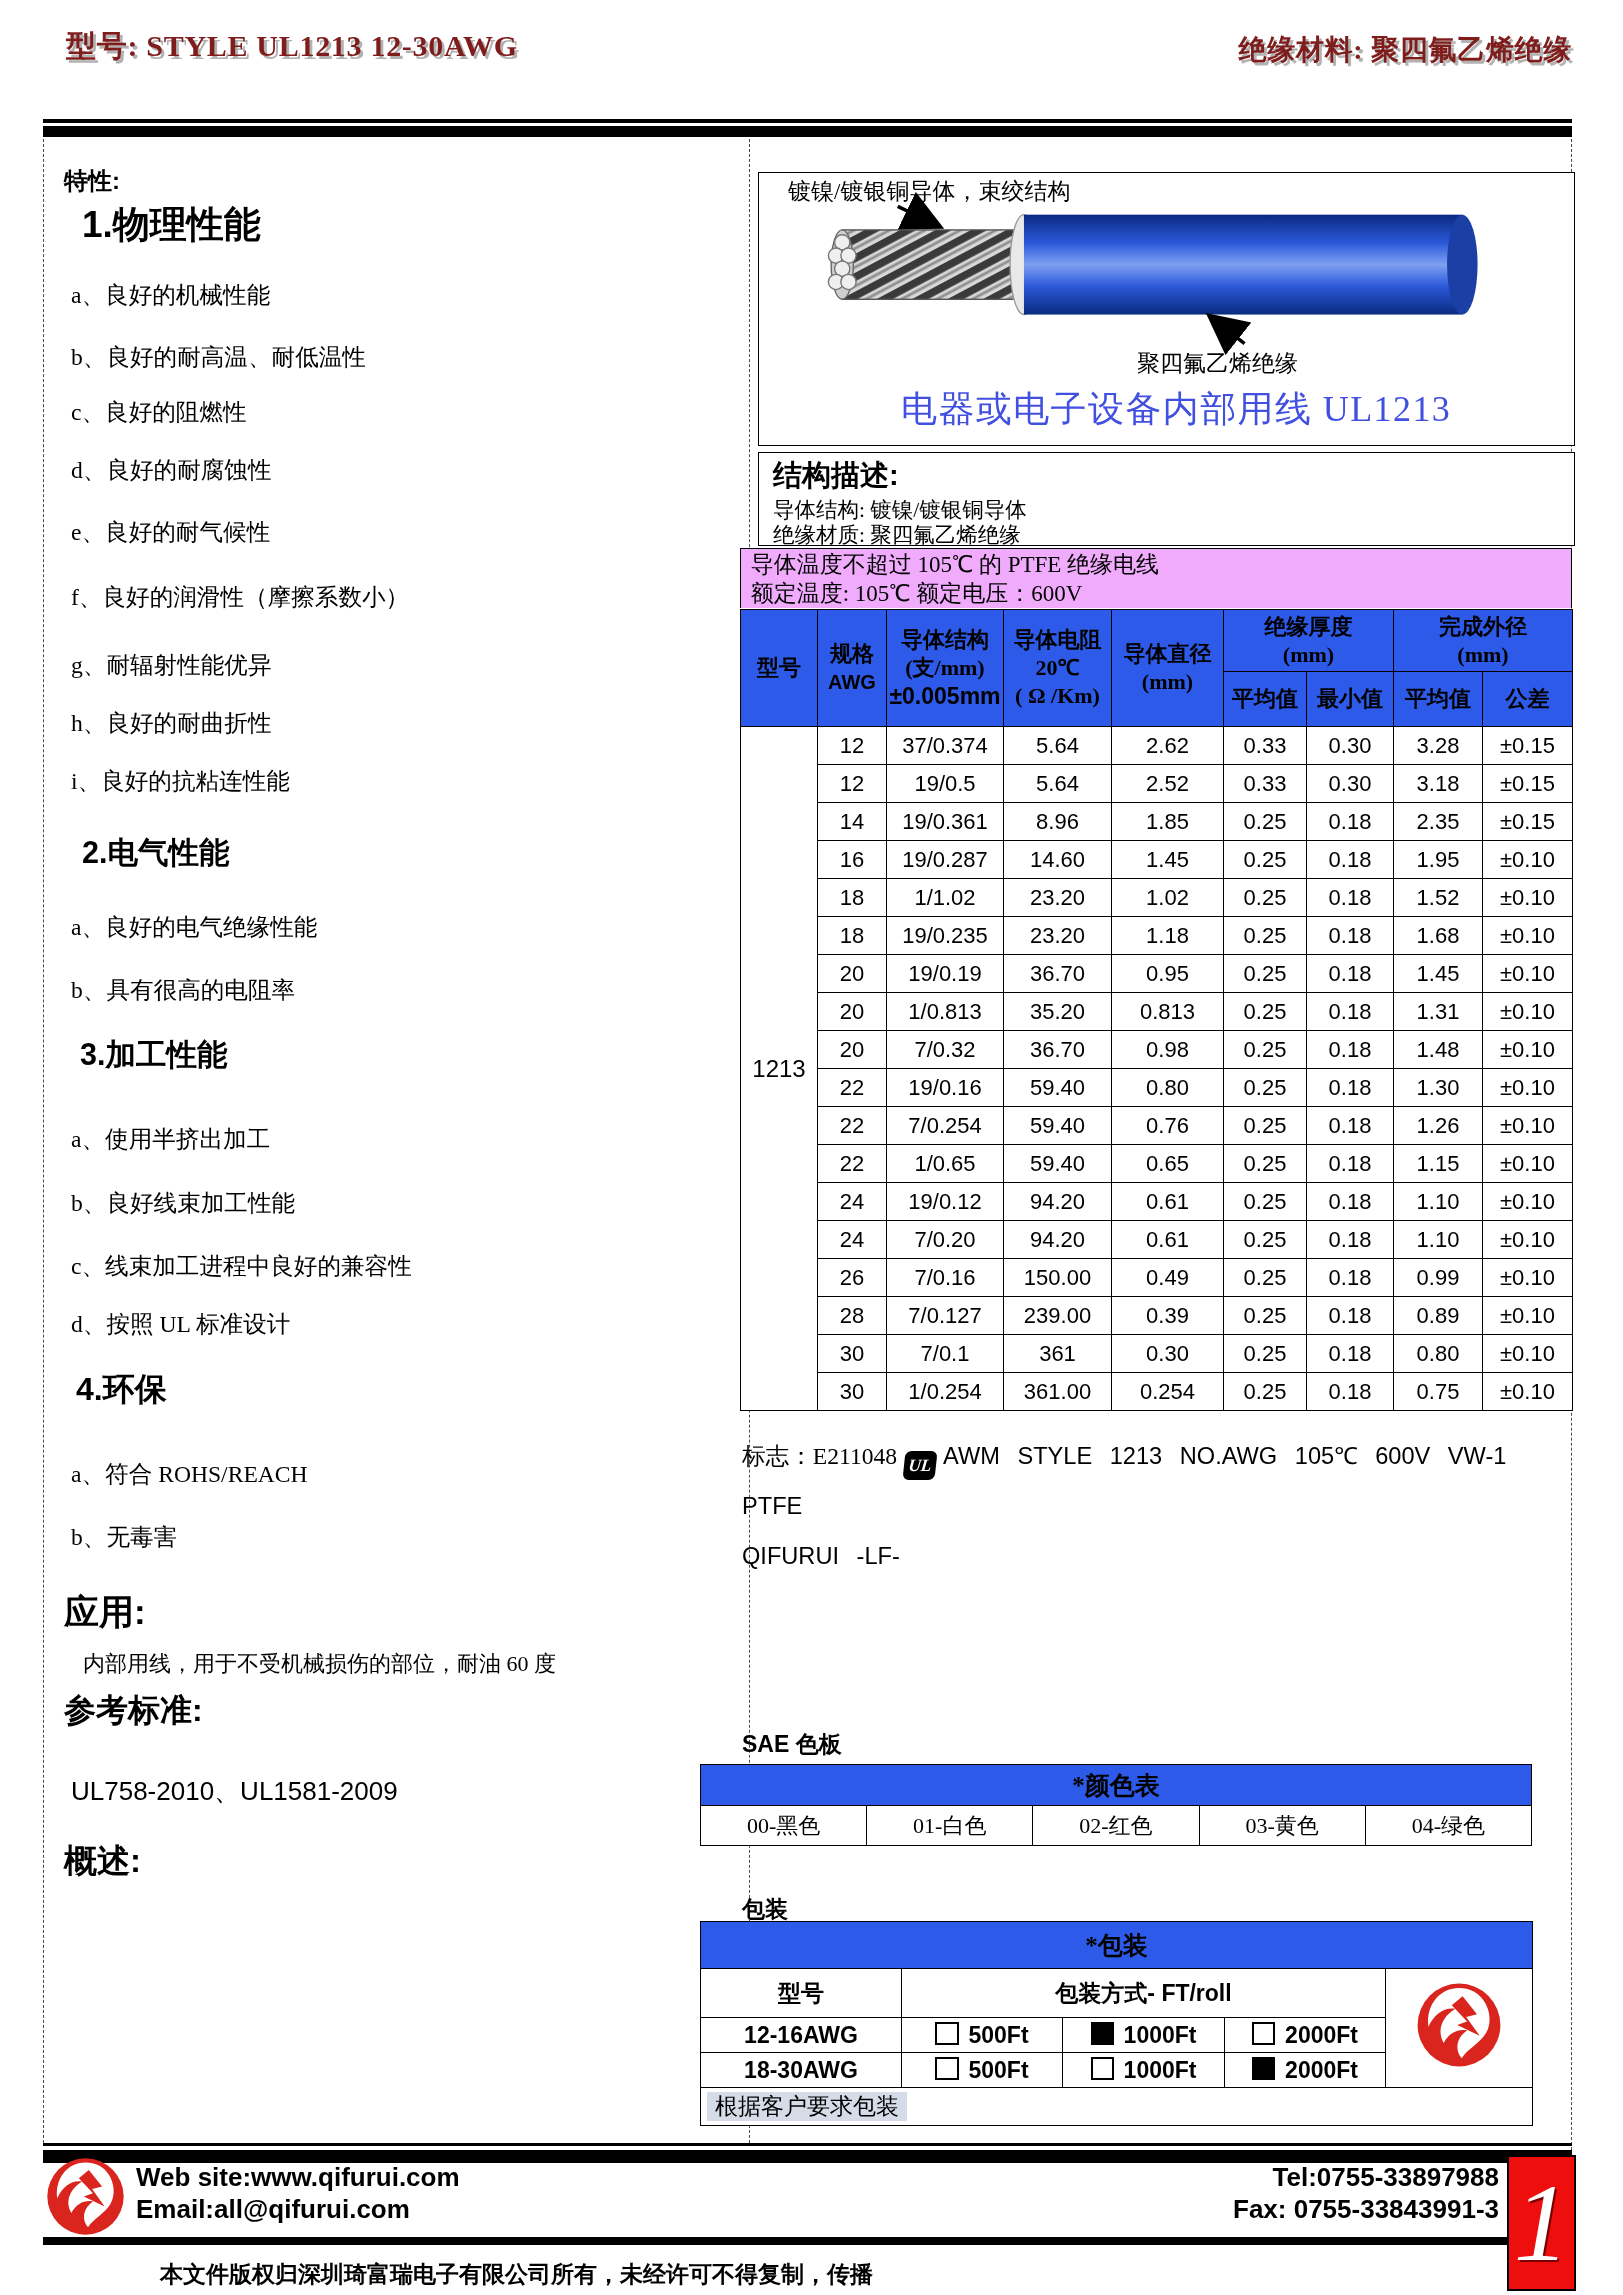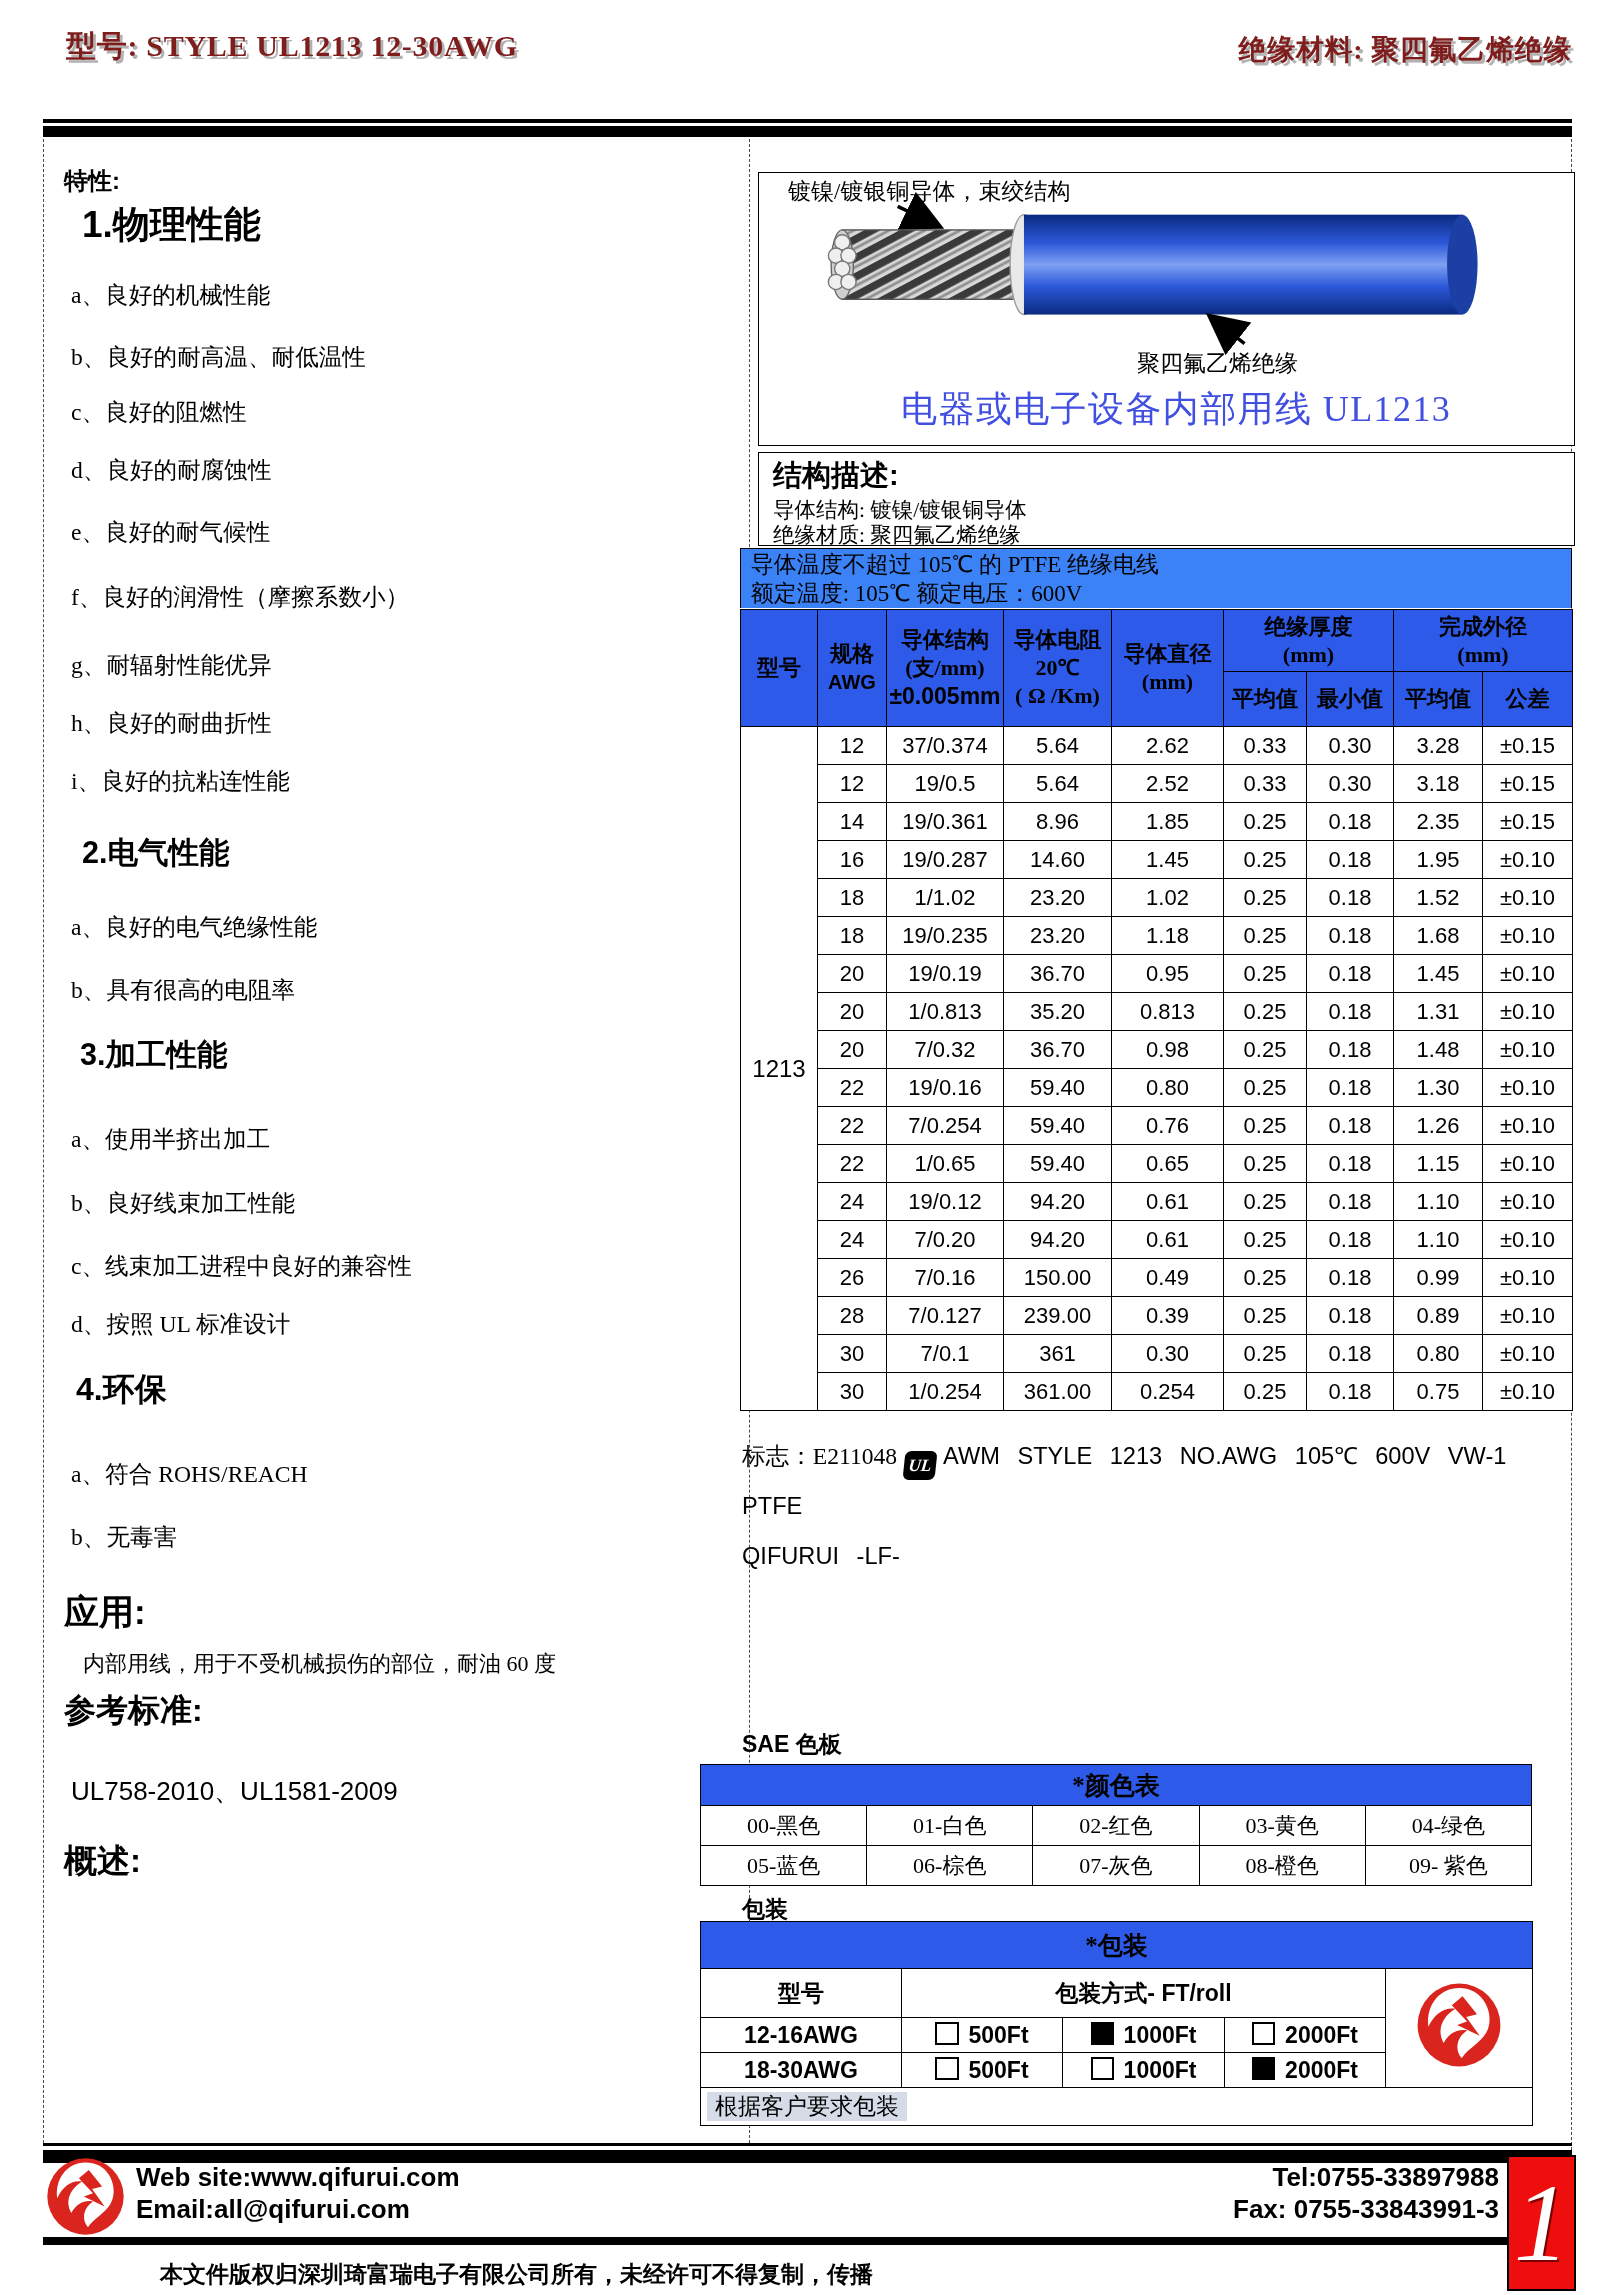--- a/index.html
+++ b/index.html
@@ -21,21 +21,21 @@
   .item{position:absolute;left:71px;font-size:23.6px;font-family:"Liberation Serif",serif;white-space:nowrap;}
 
   
   .box{position:absolute;border:1.4px solid #000;background:#fff;}
   .fig-label{position:absolute;font-size:23px;font-family:"Liberation Serif",serif;white-space:nowrap;}
   .fig-caption{position:absolute;font-size:36px;font-weight:500;color:#4150E0;
                font-family:"Liberation Serif",serif;white-space:nowrap;letter-spacing:1.4px;}
   .struct-title{position:absolute;font-size:29px;font-weight:bold;font-family:"Liberation Sans",sans-serif;}
   .struct-line{position:absolute;font-size:21.5px;font-family:"Liberation Serif",serif;}
 
-  .banner{position:absolute;left:740px;width:832px;background:#3b82f6;border:1.4px solid #000;border-bottom:none;
+  .banner{position:absolute;left:740px;width:832px;background:#f0abfc;border:1.4px solid #000;border-bottom:none;
           box-sizing:border-box;}
   .banner div{font-size:23px;font-family:"Liberation Serif",serif;padding-left:9.7px;line-height:29px;}
 
   
   table.spec{position:absolute;left:740px;top:609px;width:832px;border-collapse:collapse;table-layout:fixed;}
   table.spec th,table.spec td{border:1.4px solid #000;text-align:center;vertical-align:middle;padding:0;}
   table.spec th{background:#2D5AE8;font-family:"Liberation Serif",serif;font-weight:bold;font-size:22px;line-height:28px;}
   table.spec th .sans{font-family:"Liberation Sans",sans-serif;font-size:20px;}
   table.spec th .sansbig{font-family:"Liberation Sans",sans-serif;font-size:23px;}
   table.spec td{font-family:"Liberation Sans",sans-serif;font-size:22px;height:37px;background:#fff;}
@@ -424,27 +424,20 @@
         </tr>
     </thead>
     <tbody>
         <tr>
           <td>00-黑色</td>
           <td>01-白色</td>
           <td>02-红色</td>
           <td>03-黄色</td>
           <td>04-绿色</td>
         </tr>
-        <tr>
-          <td>05-蓝色</td>
-          <td>06-棕色</td>
-          <td>07-灰色</td>
-          <td>08-橙色</td>
-          <td>09- 紫色</td>
-        </tr>
       </tbody>
   </table>
 
   <div class="mini-label" style="top:1894px;">包装</div>
   <table class="mini pack" style="top:1921px;">
     <colgroup>
       <col style="width:201px">
         <col style="width:161px">
         <col style="width:162px">
         <col style="width:161px">

